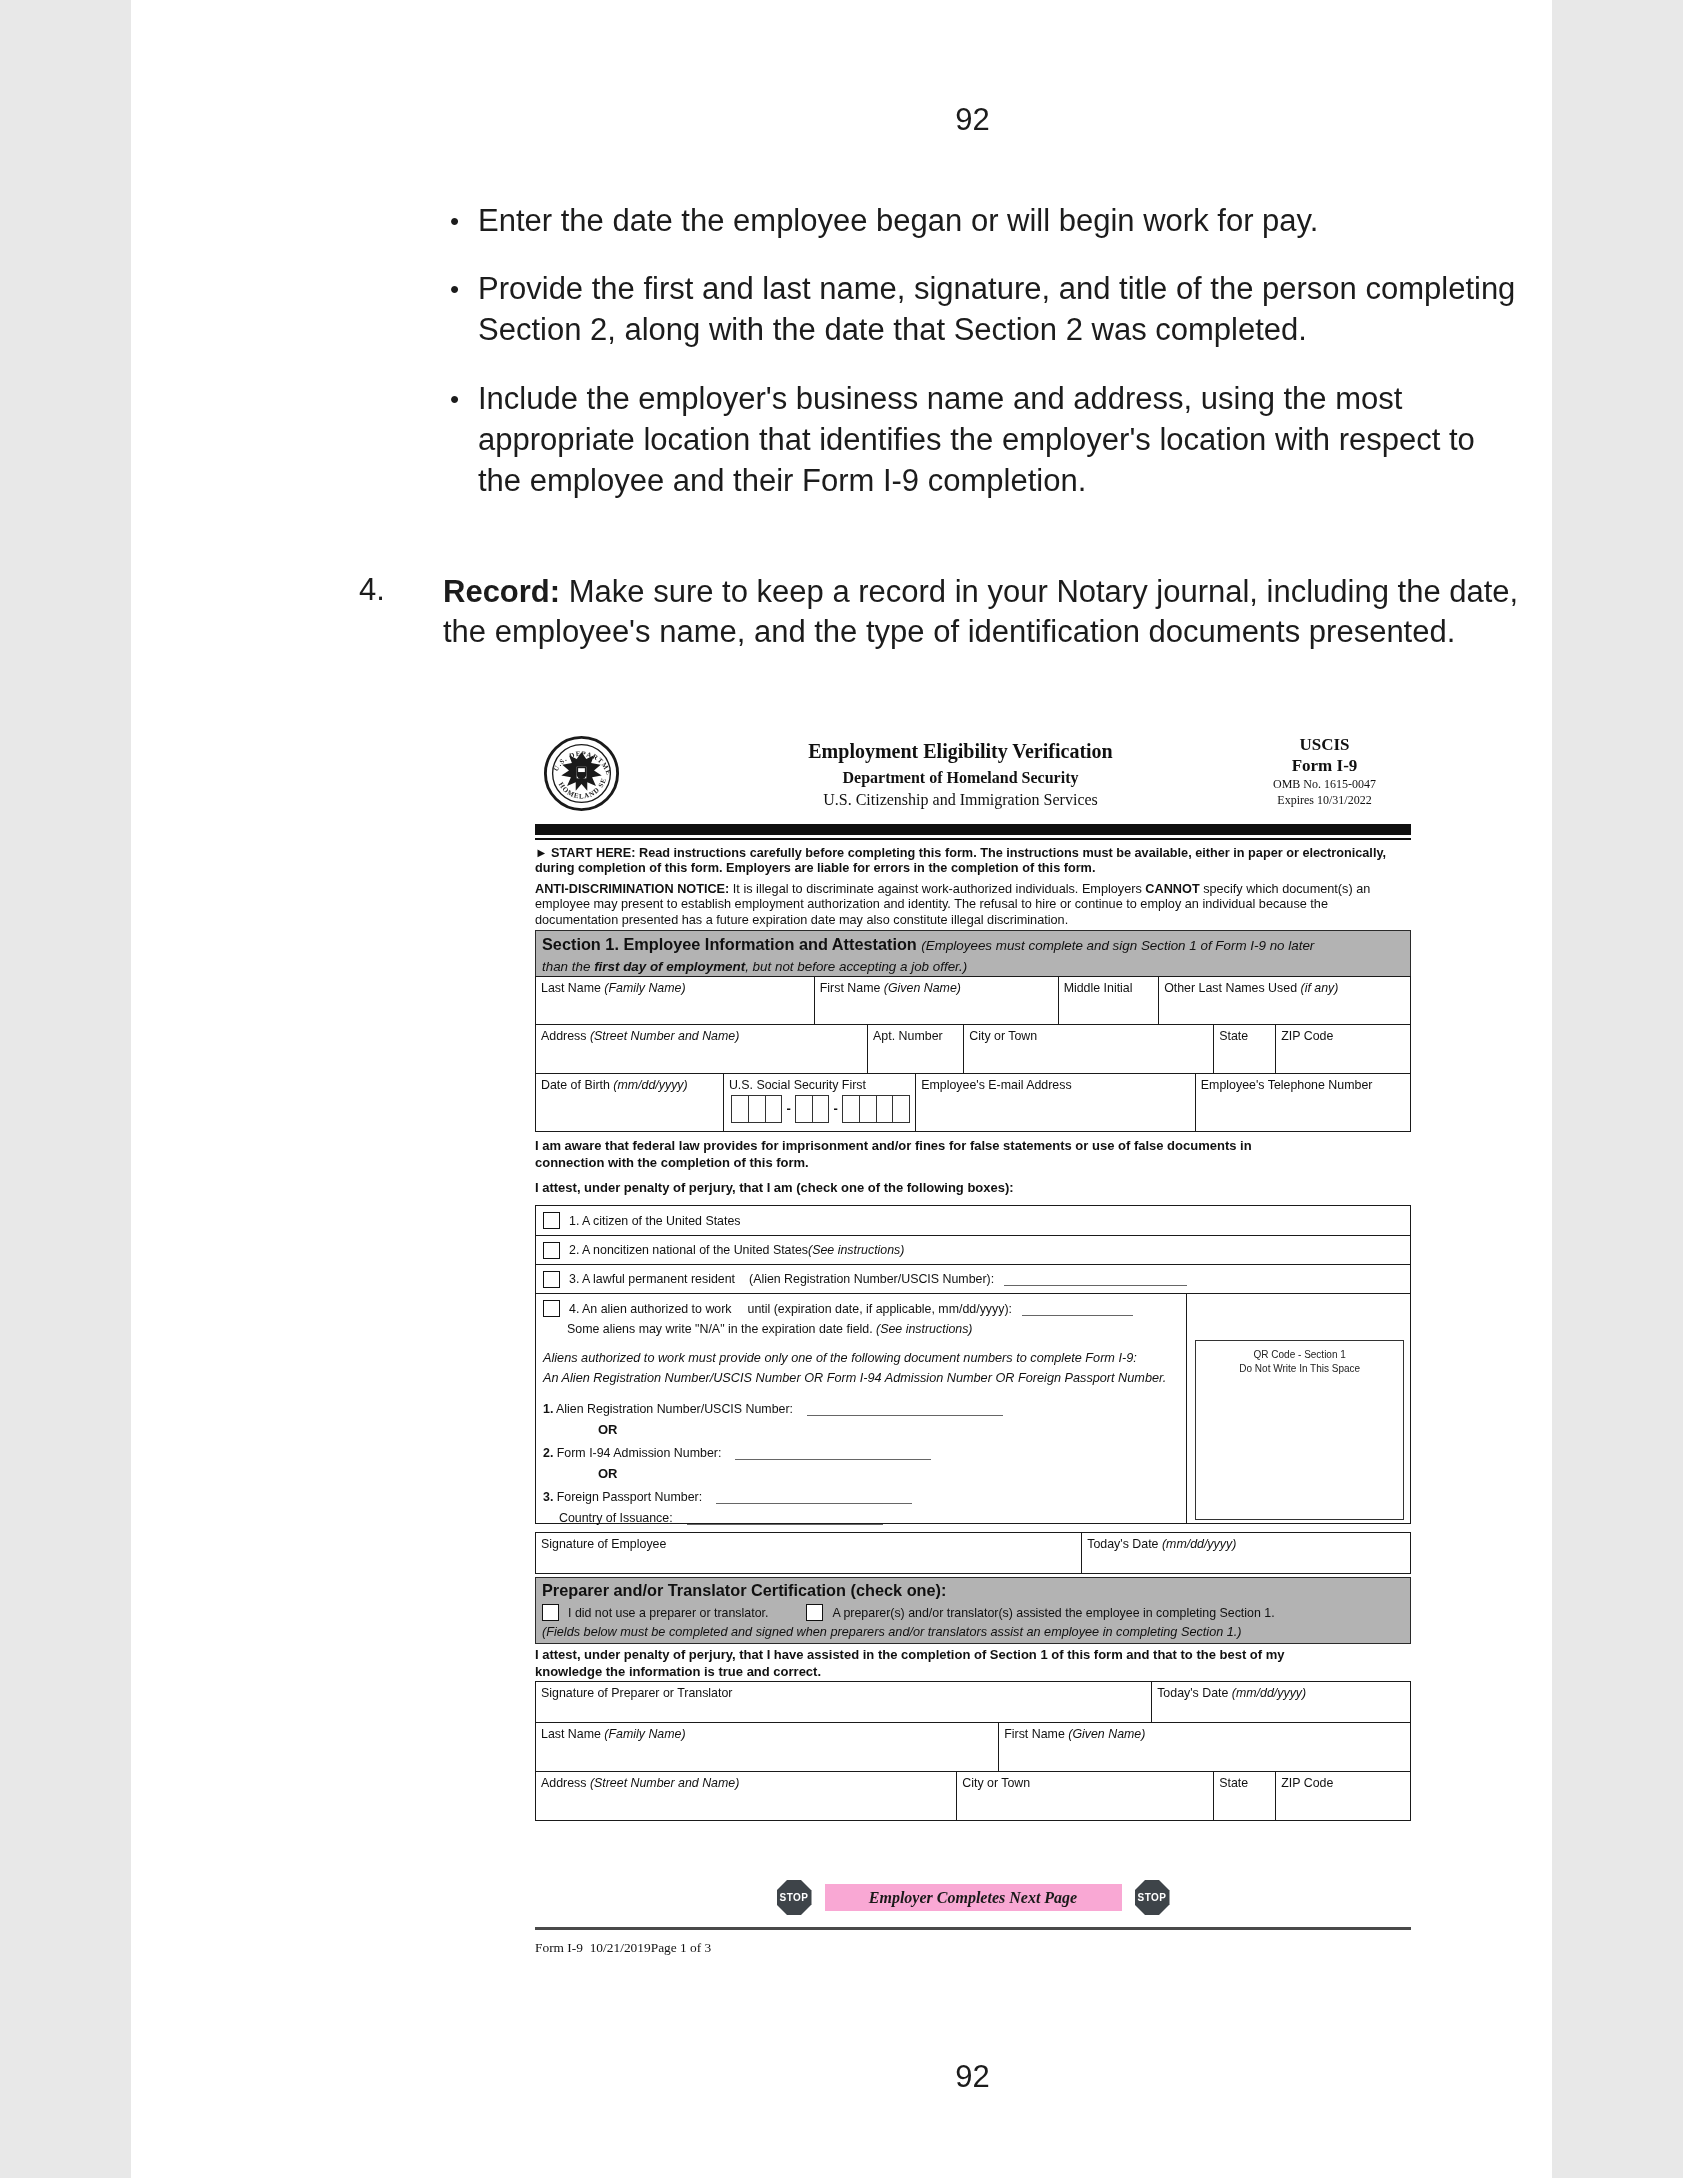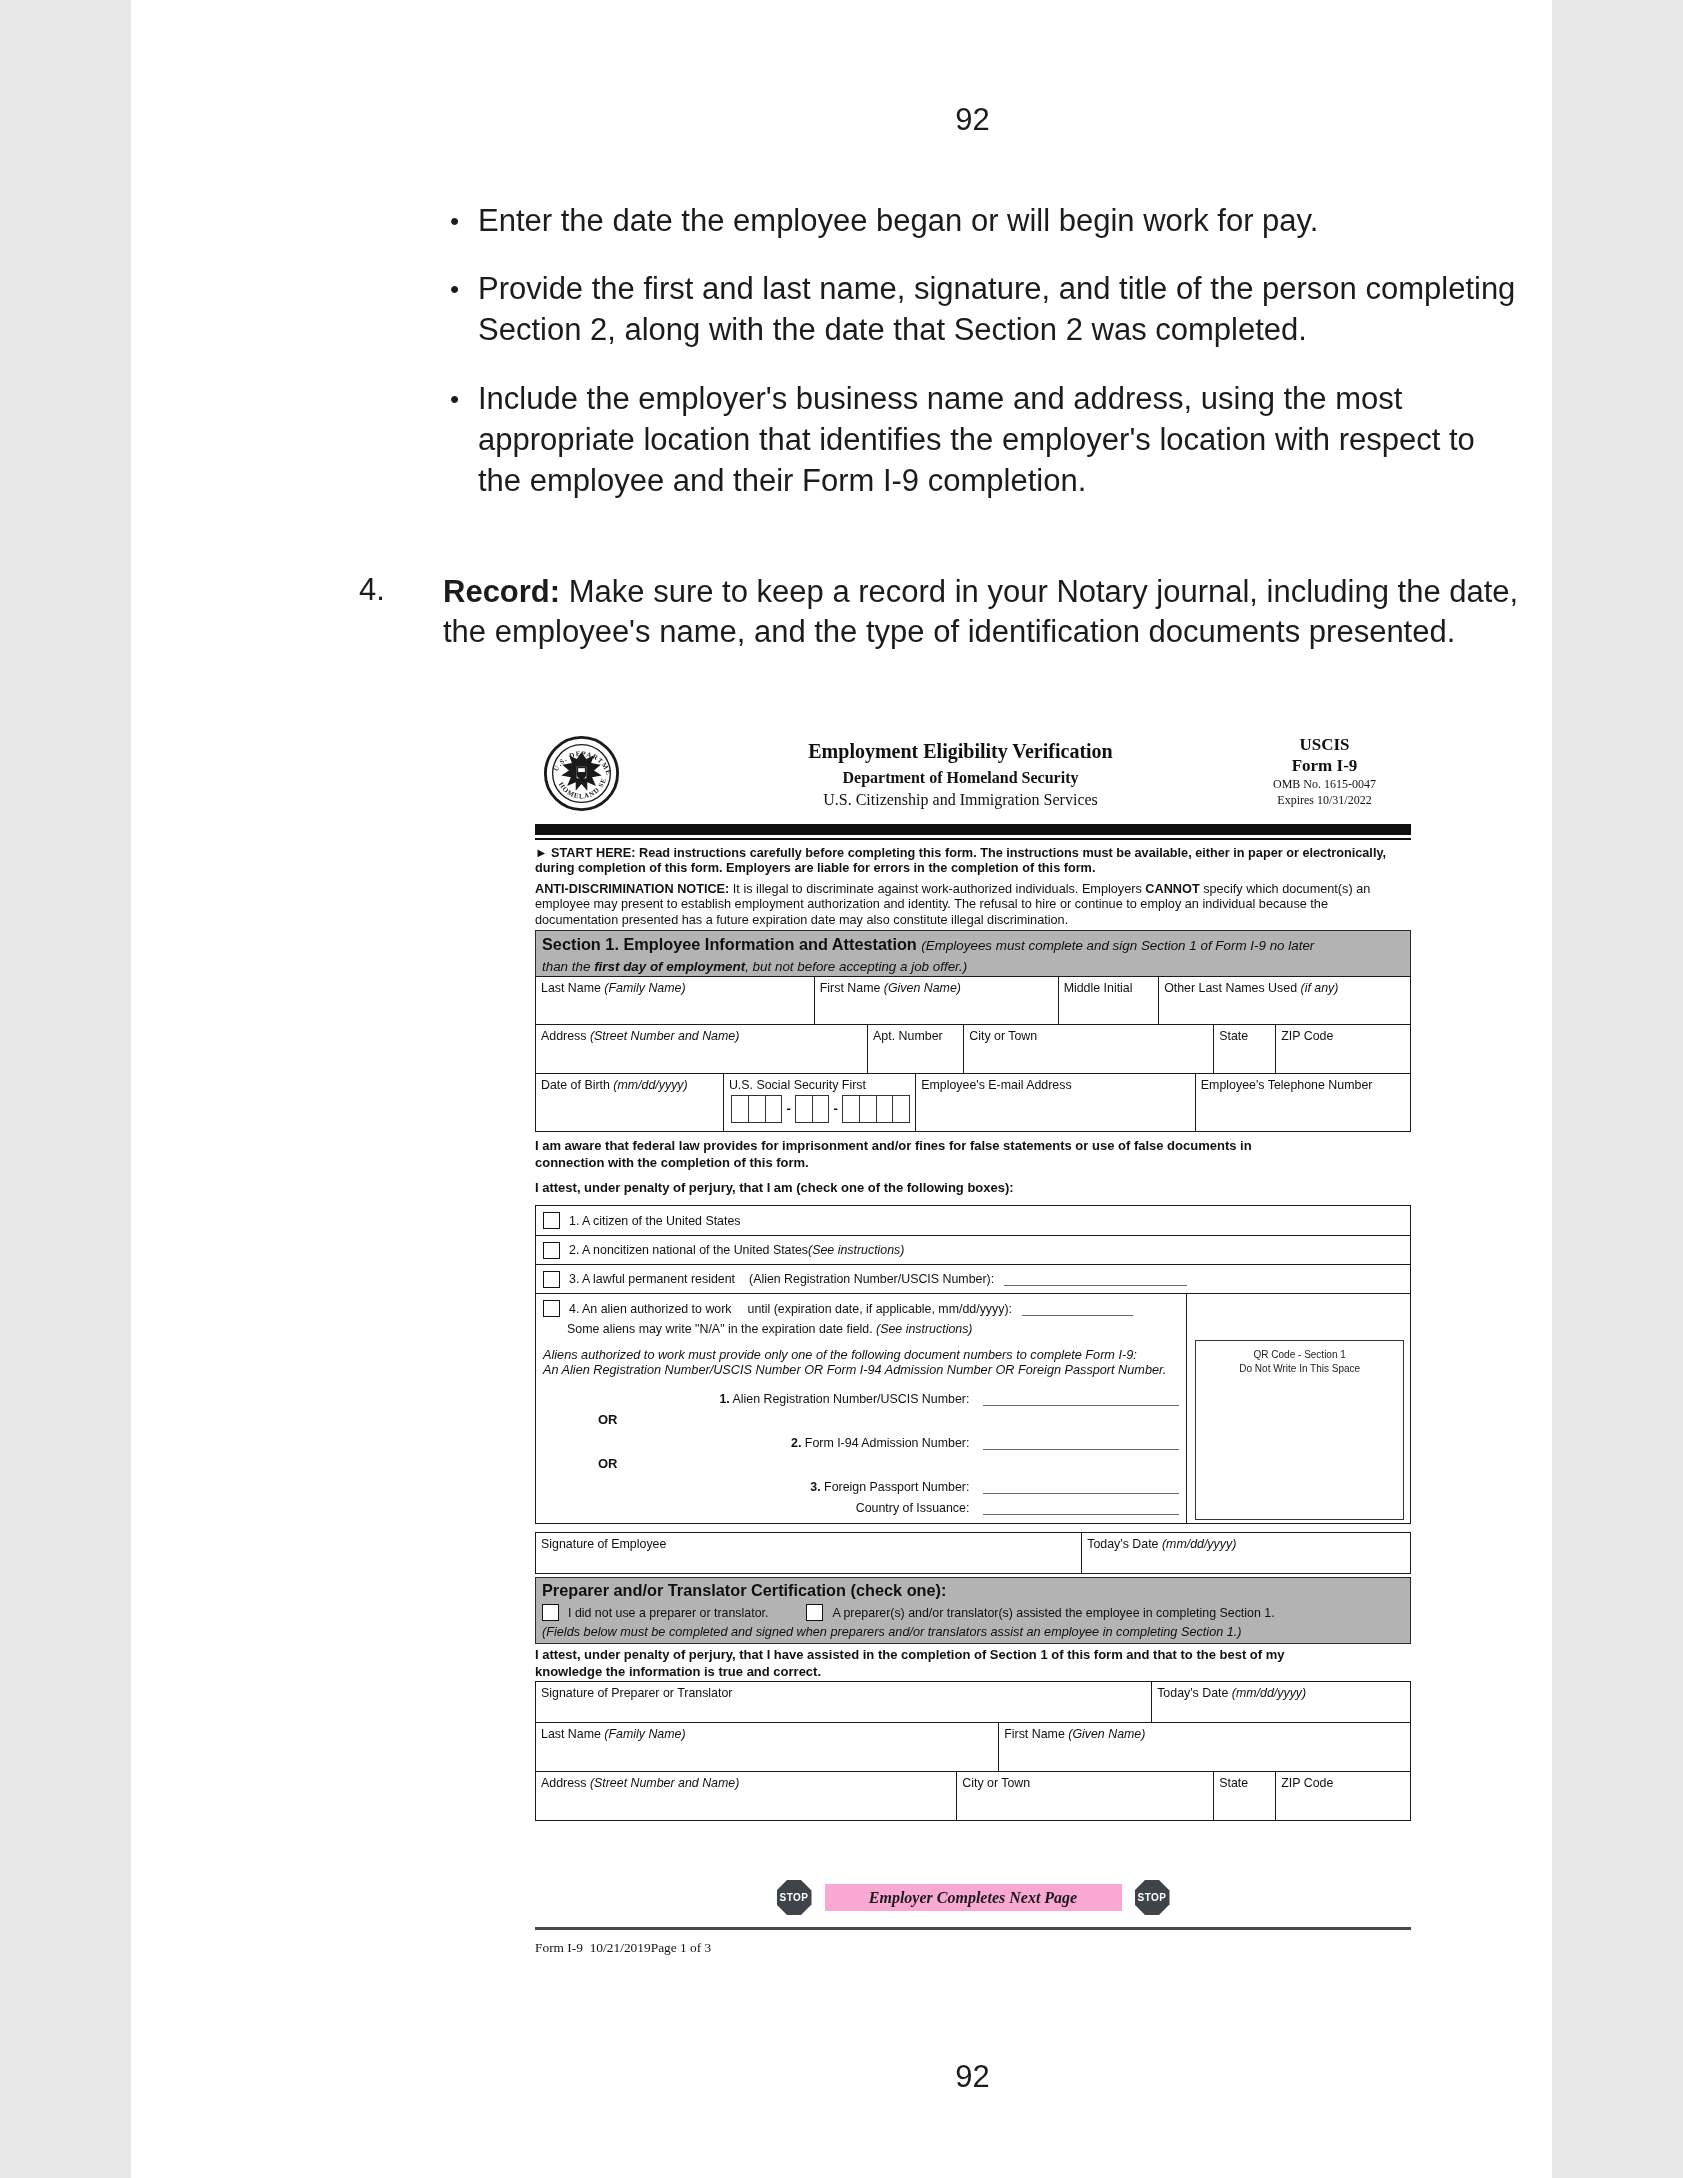--- a/index.html
+++ b/index.html
@@ -46,21 +46,21 @@
   .opt{display:flex;align-items:center;padding:0 7px;height:29px;border-top:1.6px solid #1a1a1a;
        font-size:12.4px;box-sizing:border-box;}
   .opt:first-child{border-top:none;}
   .chk{width:15px;height:15px;border:1.8px solid #111;background:#fff;flex:0 0 auto;margin-right:9px;}
   .row4{display:flex;height:230px;border-top:1.6px solid #1a1a1a;}
   .row4-left{width:74.5%;padding:6px 7px;box-sizing:border-box;font-size:12.4px;}
   .row4-right{width:25.5%;border-left:1.6px solid #1a1a1a;position:relative;}
   .qrbox{position:absolute;top:46px;left:8px;right:6px;bottom:4px;border:1.5px solid #333;
          text-align:center;padding-top:7px;font-size:10px;line-height:14px;color:#222;}
   .blank{display:inline-block;border-bottom:1.5px solid #666;height:13px;vertical-align:bottom;}
-  .docline{margin-top:9px;font-size:12.4px;text-align:right;}
+  .docline{margin-top:9px;font-size:12.4px;}
   .orline{margin-left:55px;margin-top:6px;font-weight:bold;font-size:13px;}
   .sigrow{left:0;top:806px;width:876px;}
   .sigrow .frow{height:42px;}
   .prepblk{left:0;top:851px;width:876px;height:67px;box-sizing:border-box;padding:2px 6px;}
   .prephead{font-size:16.3px;font-weight:bold;line-height:21px;}
   .prepcbs{display:flex;align-items:center;margin-top:3px;font-size:12.4px;}
   .prepnote{font-size:12.7px;font-style:italic;margin-top:4px;}
   .ptables{left:0;top:955px;width:876px;}
   .stoprow{left:0;top:1154px;width:876px;display:flex;justify-content:center;align-items:center;gap:13px;}
   .stopsign{width:35px;height:35px;background:#3e4449;color:#fff;display:flex;align-items:center;
@@ -197,21 +197,21 @@
       </div>
       <div class="row4">
         <div class="row4-left">
           <div style="display:flex;align-items:center;">
             <div class="chk"></div>
             <span>4. An alien authorized to work</span>
             <span style="margin-left:16px;">until (expiration date, if applicable, mm/dd/yyyy):</span>
             <span class="blank" style="width:111px;margin-left:10px;"></span>
           </div>
           <div style="margin-left:24px;margin-top:5px;"><span>Some aliens may write "N/A" in the expiration date field. </span><span class="i">(See instructions)</span></div>
-          <div class="i pre" style="margin-top:12px;font-size:12.7px;line-height:15px;">Aliens authorized to work must provide only one of the following document numbers to complete Form I-9:
+          <div class="i pre" style="margin-top:12px;font-size:12.7px;line-height:20px;">Aliens authorized to work must provide only one of the following document numbers to complete Form I-9:
 An Alien Registration Number/USCIS Number OR Form I-94 Admission Number OR Foreign Passport Number.</div>
           <div class="docline" style="margin-top:14px;"><span class="b">1.</span><span> Alien Registration Number/USCIS Number:</span><span class="blank" style="width:196px;margin-left:14px;"></span></div>
           <div class="orline">OR</div>
           <div class="docline"><span class="b">2.</span><span> Form I-94 Admission Number:</span><span class="blank" style="width:196px;margin-left:14px;"></span></div>
           <div class="orline">OR</div>
           <div class="docline"><span class="b">3.</span><span> Foreign Passport Number:</span><span class="blank" style="width:196px;margin-left:14px;"></span></div>
           <div class="docline" style="margin-left:16px;margin-top:7px;"><span>Country of Issuance:</span><span class="blank" style="width:196px;margin-left:14px;"></span></div>
         </div>
         <div class="row4-right">
           <div class="qrbox">

